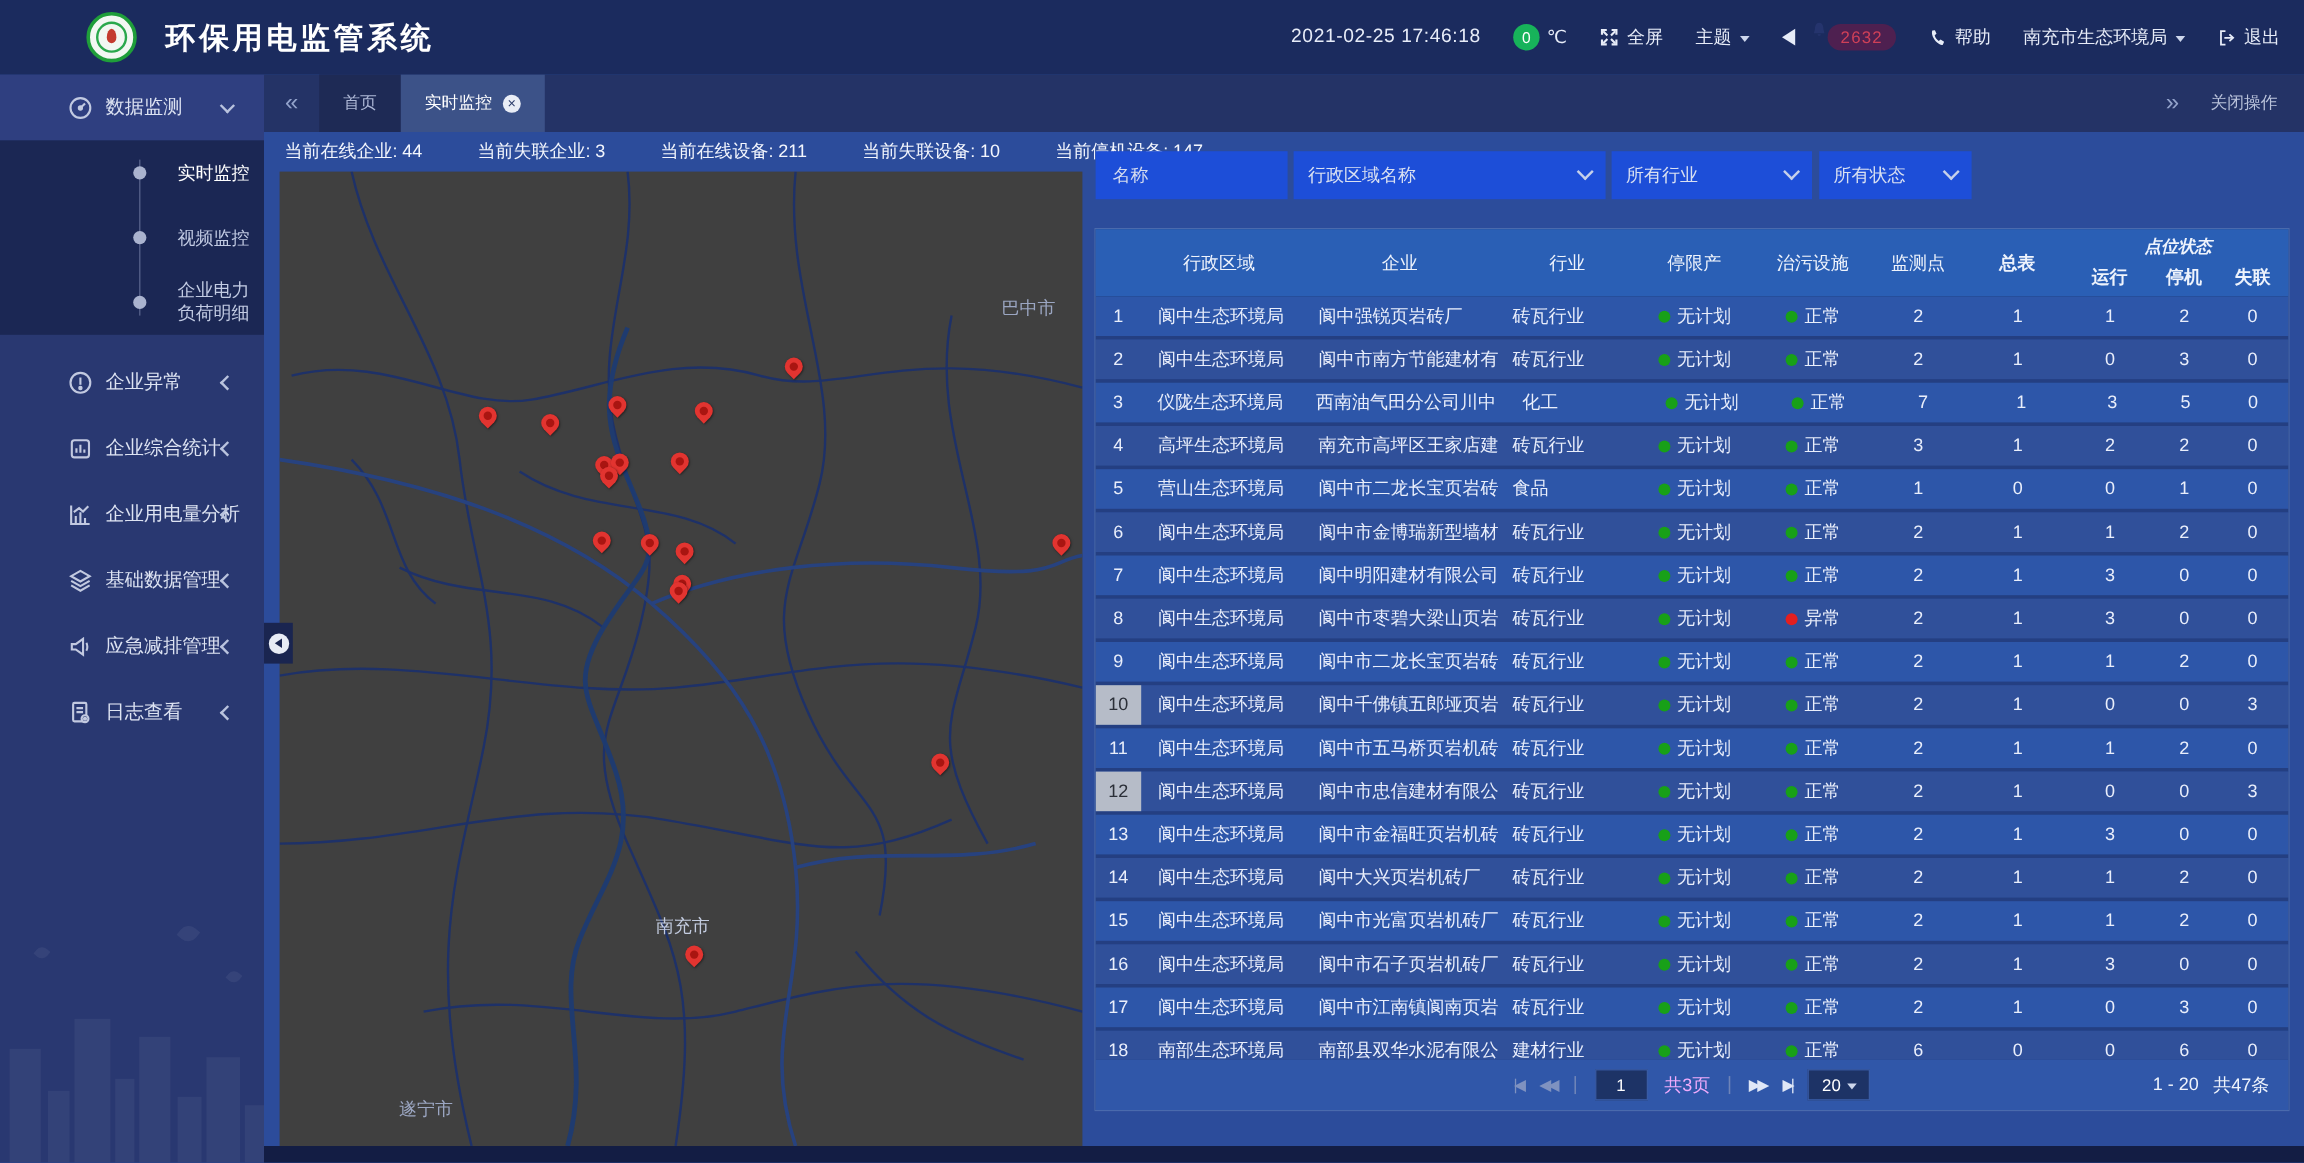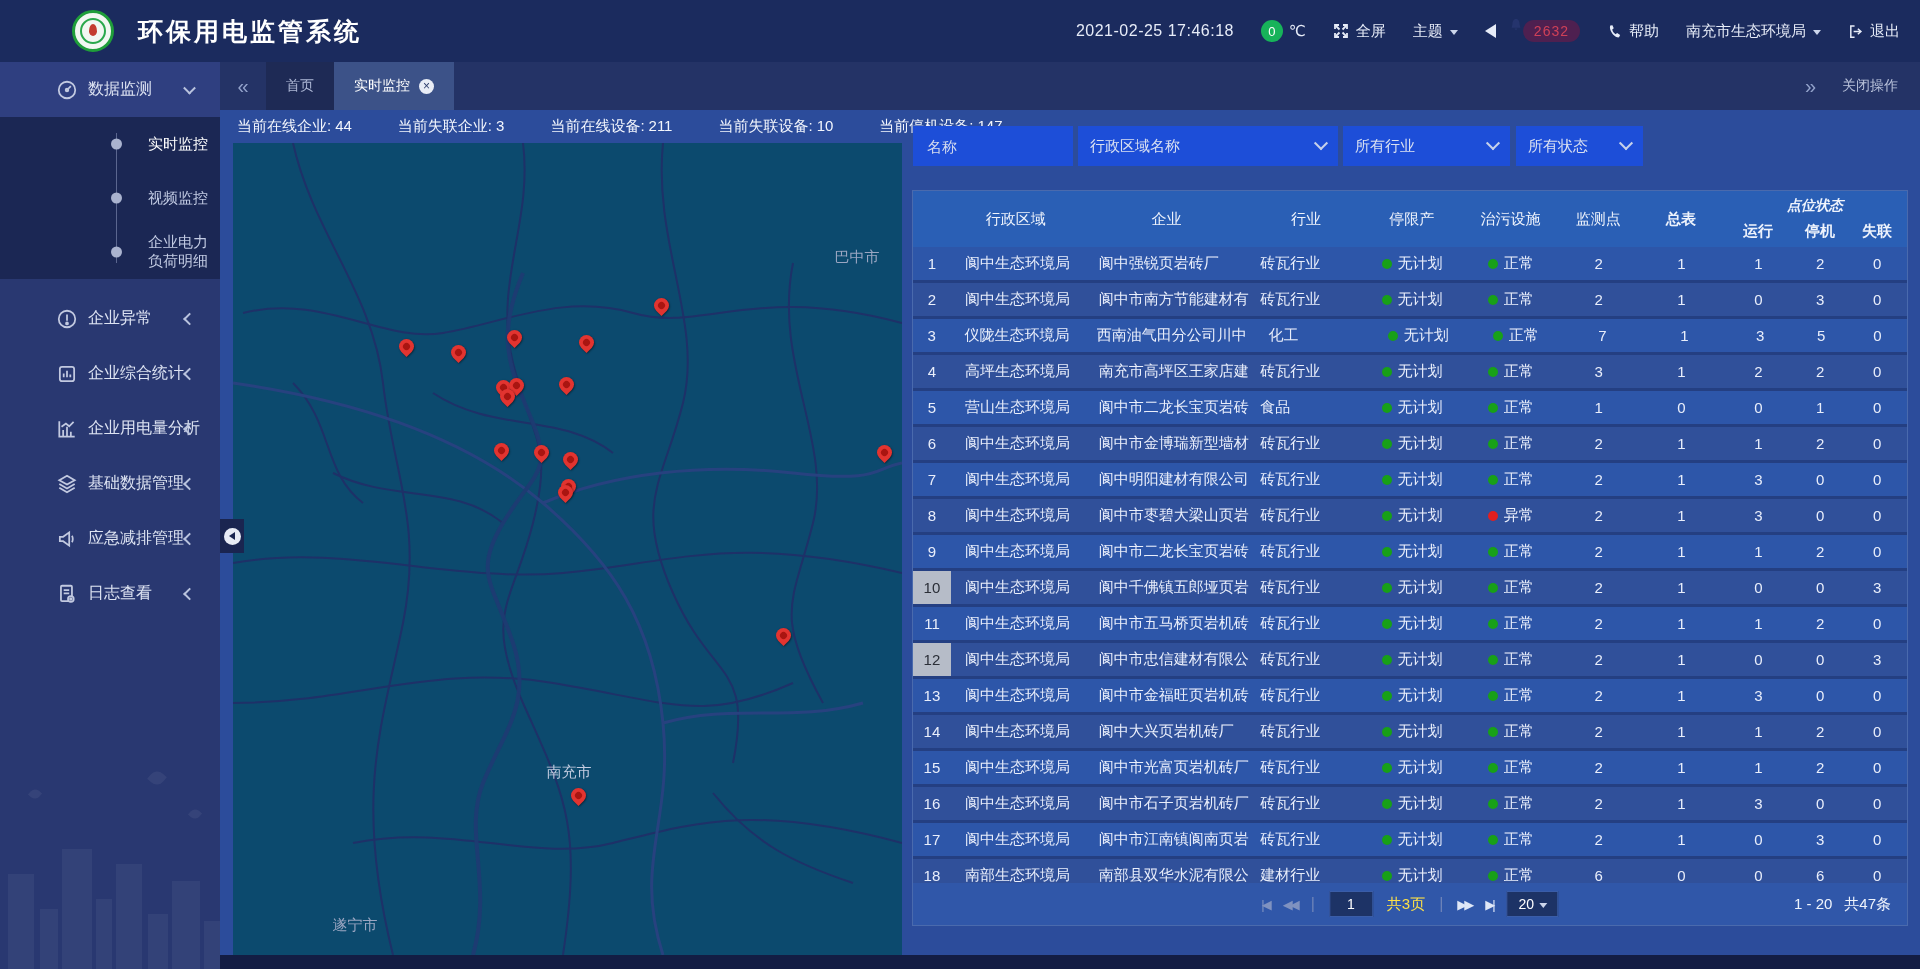--- a/index.html
+++ b/index.html
@@ -50,21 +50,21 @@
   .tab.home{background:#1e2a55;}
   .tab.active{background:#3c5288;color:#fff;}
   .tab-close{width:15px;height:15px;border-radius:50%;background:#e9edf6;color:#30406e;font-size:12px;line-height:15px;text-align:center;}
   .tab-close::before{content:"×";}
   .tab-actions{margin-left:auto;display:flex;align-items:center;gap:26px;padding-right:22px;color:#b9c2da;font-size:14px;}
   
   .statsbar{position:absolute;left:220px;top:110px;width:1700px;height:33px;display:flex;align-items:center;gap:46px;padding-left:17px;font-size:15px;color:#f3f6fd;}
   .stat-item{white-space:nowrap;}
   .stat-item b{font-weight:normal;margin-left:4px;}
   
-  .map{position:absolute;left:233px;top:143px;width:669px;height:812px;background:#0c4a6e;overflow:hidden;}
+  .map{position:absolute;left:233px;top:143px;width:669px;height:812px;background:#404040;overflow:hidden;}
   .roads{position:absolute;left:0;top:0;}
   .city-label{position:absolute;font-size:15px;color:#9ba6c2;white-space:nowrap;transform:translate(-50%,-50%);}
   .city-label.big{color:#c3cce0;}
   .pin{position:absolute;width:15px;height:15px;background:#e23430;border-radius:50% 50% 50% 0;transform:rotate(-45deg);box-shadow:0 1px 2px rgba(0,0,0,.5);}
   .pin::after{content:"";position:absolute;left:4px;top:4px;width:7px;height:7px;border-radius:50%;background:#a91511;}
   .collapse-handle{position:absolute;left:220px;top:519px;width:24px;height:34px;background:#1a2550;display:flex;align-items:center;justify-content:center;z-index:7;cursor:pointer;}
   .collapse-circle{width:17px;height:17px;border-radius:50%;background:#e8ecf5;display:flex;align-items:center;justify-content:center;}
   .collapse-circle i{display:block;width:0;height:0;border-top:4px solid transparent;border-bottom:4px solid transparent;border-right:6px solid #1a2550;margin-right:1px;}
   
   .fbox{position:absolute;top:126px;height:40px;background:#1d4ed8;display:flex;align-items:center;padding:0 12px;font-size:15px;color:#d9e0f1;box-sizing:border-box;}
@@ -712,21 +712,21 @@
         <div class="tc center" style="width: 54px;">6</div>
         <div class="tc center" style="width: 60px;">0</div>
       </div>
     </div>
   <div class="pagination">
     <div class="pg-center">
       <span class="pg-ico dim">|◀</span>
       <span class="pg-ico dim">◀◀</span>
       <span class="pg-sep">|</span>
       <input class="pginput" type="text" value="1" style="">
-      <span style="color:#fde047;">共3页</span>
+      <span style="color:#f0abfc;">共3页</span>
       <span class="pg-sep">|</span>
       <span class="pg-ico lit">▶▶</span>
       <span class="pg-ico lit">▶|</span>
       <span class="pgsize">
         <span>20</span>
         <i class="caret"></i>
       </span>
     </div>
     <div class="pg-right">
       <span>1 - 20</span>

